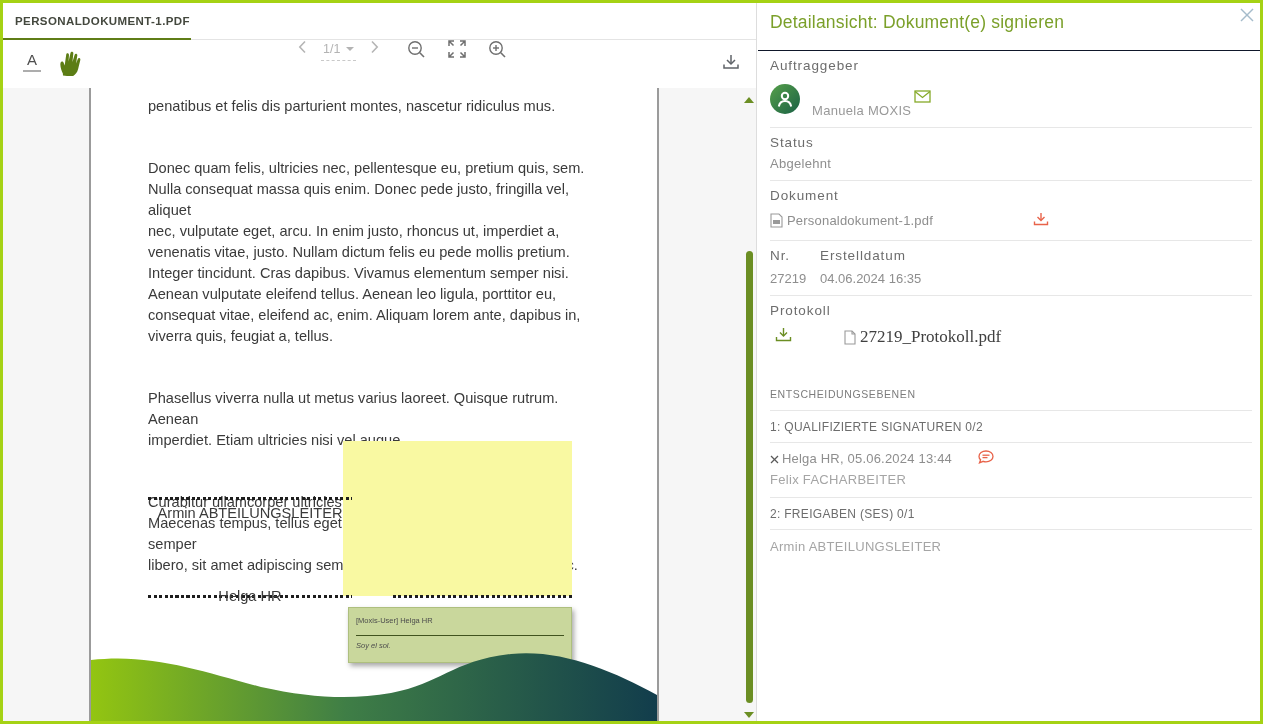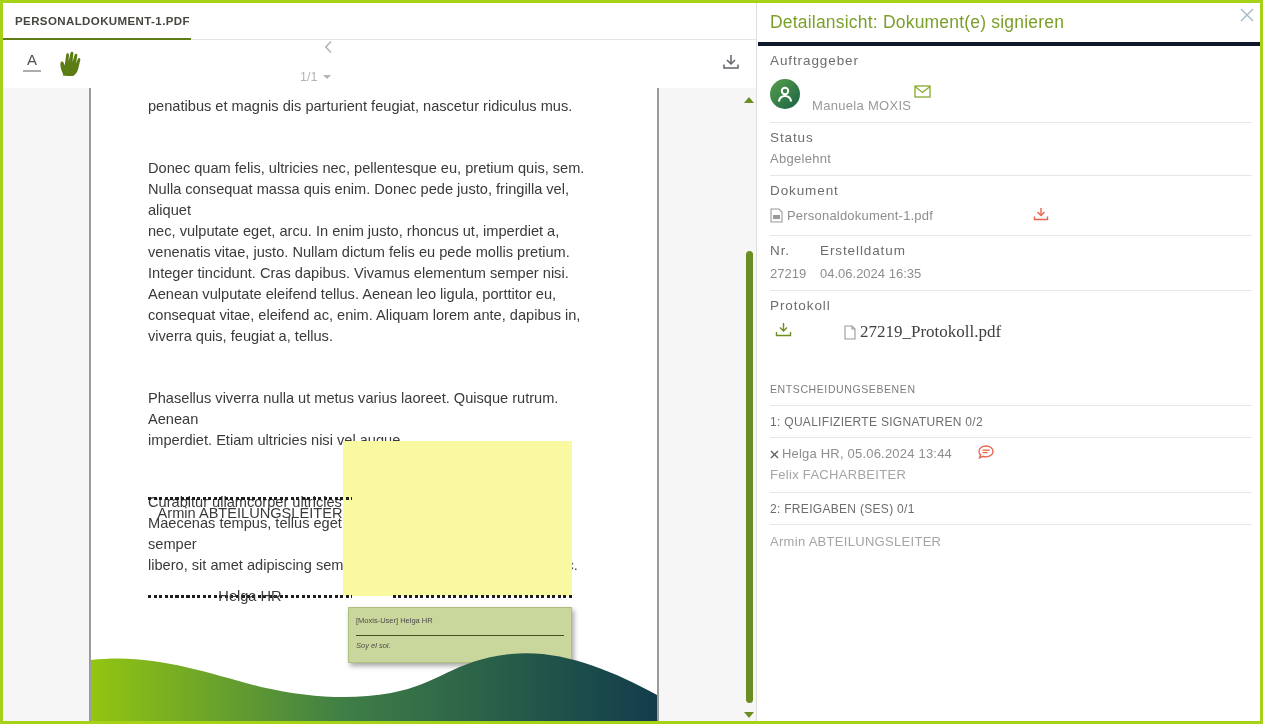--- a/index.html
+++ b/index.html
@@ -11,21 +11,21 @@
   .tabbar { position:relative; height:37px; border-bottom:1px solid #e4e4e4; background:#fff; }
   .tab { position:relative; display:inline-block; height:37px; padding:0 14px 0 12px; }
   .tab-label { font-size:11.5px; letter-spacing:.4px; color:#44483e; line-height:37px; font-weight:700; }
   .tab-underline { position:absolute; left:0; bottom:-1px; width:188px; height:3px; background:#5f7d16; }
 
   .toolbar { position:relative; height:47px; background:#fff; }
   .tool-a { position:absolute; left:20px; top:12px; width:18px; text-align:center; cursor:pointer; }
   .tool-a .glyph { font-size:15px; color:#4f4f4f; line-height:15px; display:block; }
   .tool-a .bar { margin-top:3px; height:2px; background:#adadad; }
   .tool-hand { position:absolute; left:52px; top:8px; cursor:pointer; }
-  .nav-group { position:absolute; left:295px; top:0; height:47px; display:flex; align-items:flex-end; gap:14px;flex-direction:column; }
+  .nav-group { position:absolute; left:295px; top:0; height:47px; display:flex; align-items:flex-start; gap:14px; }
   .pagebox { display:flex; align-items:center; gap:3px; border-bottom:1px dashed #c9c9c9; padding:2px 2px 4px; cursor:pointer; }
   .pagebox .pg { font-size:12.5px; color:#b3b3b3; }
   .caret-down { width:0; height:0; border-left:4px solid transparent; border-right:4px solid transparent; border-top:4px solid #b3b3b3; margin-left:3px; }
   .iconbtn { cursor:pointer; display:flex; align-items:center; justify-content:center; }
   .tool-download { position:absolute; right:16px; top:13px; cursor:pointer; }
 
   .canvas { position:absolute; left:0; top:85px; width:753px; height:633px; background:#f6f6f6; overflow:hidden; }
   .page { position:absolute; left:86px; top:0; width:570px; height:633px; background:#fff;
           border-left:2px solid #9b9b9b; border-right:2px solid #9b9b9b; overflow:hidden; }
   .doc-text { position:absolute; left:57px; top:-13px; width:452px; font-size:14.6px; line-height:21px; color:#3a3a3a; white-space:pre-line; }
@@ -44,21 +44,21 @@
   .stamp .s-line { margin-top:10px; height:1px; background:#41531f; }
   .stamp .s2 { margin-top:5px; font-size:7.5px; color:#4c4c4c;font-style:italic; }
   .wave { position:absolute; left:0; bottom:0; width:566px; height:76px; display:block; }
 
   .scroll-up { position:absolute; left:741px; top:9px; width:0; height:0; border-left:5px solid transparent; border-right:5px solid transparent; border-bottom:6px solid #6b8e23; cursor:pointer; }
   .scroll-down { position:absolute; left:741px; top:624px; width:0; height:0; border-left:5px solid transparent; border-right:5px solid transparent; border-top:6px solid #6b8e23; cursor:pointer; }
   .scroll-thumb { position:absolute; left:743px; top:163px; width:7px; height:452px; background:#6b8e23; border-radius:4px; cursor:grab; }
 
   
   .panel { position:absolute; left:755px; top:0; width:502px; height:718px; background:#fff; }
-  .panel-header { position:relative; padding:9px 12px 9px 12px; border-bottom:4px solid #0f172a; }
+  .panel-header { position:relative; padding:9px 12px 17px 12px; border-bottom:1px solid #0f172a; }
   .panel-title { font-size:17.5px; font-weight:400; color:#7ba02a; letter-spacing:.2px; }
   .close-btn { position:absolute; top:4px; right:5px; cursor:pointer; }
 
   .sec { margin:0 8px 0 12px; border-bottom:1px solid #e7e7e7; padding:7px 0 9px; }
   .sec-label { font-size:13.5px; color:#6d6d6d; letter-spacing:.9px; }
   .sec-value { font-size:13px; color:#8e8e8e; margin-top:6px; letter-spacing:.3px; }
   .row { display:flex; align-items:center; }
 
   .avatar { width:30px; height:30px; border-radius:50%; background:linear-gradient(135deg,#57a04a,#1a6145); display:flex; align-items:center; justify-content:center; margin-top:5px; }
   .who-row { margin-top:2px; }
@@ -157,21 +157,21 @@
           <line x1="9" y1="2" x2="9" y2="10.5"></line>
           <polyline points="5,7 9,11 13,7"></polyline>
           <path d="M2,11.5 L2,15 L16,15 L16,11.5"></path>
         </svg>
       </div>
     </div>
 
     <div class="canvas">
       <div class="page">
         <div class="doc-text">
-          <div class="para">penatibus et magnis dis parturient feugiat, nascetur ridiculus mus.</div>
+          <div class="para">penatibus et felis dis parturient montes, nascetur ridiculus mus.</div>
           <div class="para">Donec quam felis, ultricies nec, pellentesque eu, pretium quis, sem.
 Nulla consequat massa quis enim. Donec pede justo, fringilla vel, aliquet
 nec, vulputate eget, arcu. In enim justo, rhoncus ut, imperdiet a,
 venenatis vitae, justo. Nullam dictum felis eu pede mollis pretium.
 Integer tincidunt. Cras dapibus. Vivamus elementum semper nisi.
 Aenean vulputate eleifend tellus. Aenean leo ligula, porttitor eu,
 consequat vitae, eleifend ac, enim. Aliquam lorem ante, dapibus in,
 viverra quis, feugiat a, tellus.</div>
           <div class="para">Phasellus viverra nulla ut metus varius laoreet. Quisque rutrum. Aenean
 imperdiet. Etiam ultricies nisi vel augue.</div>

